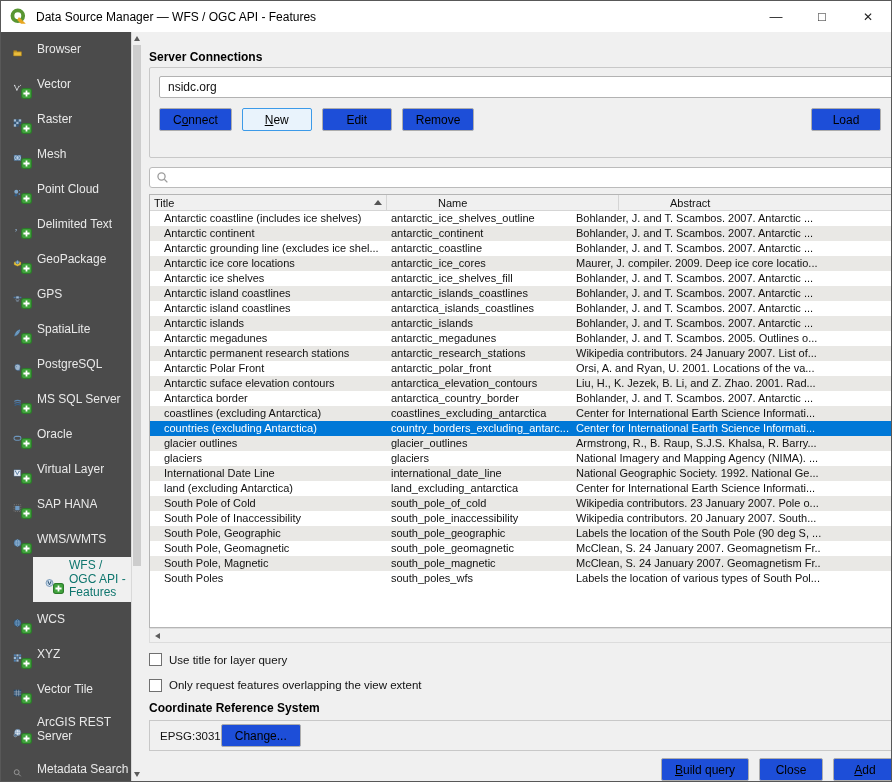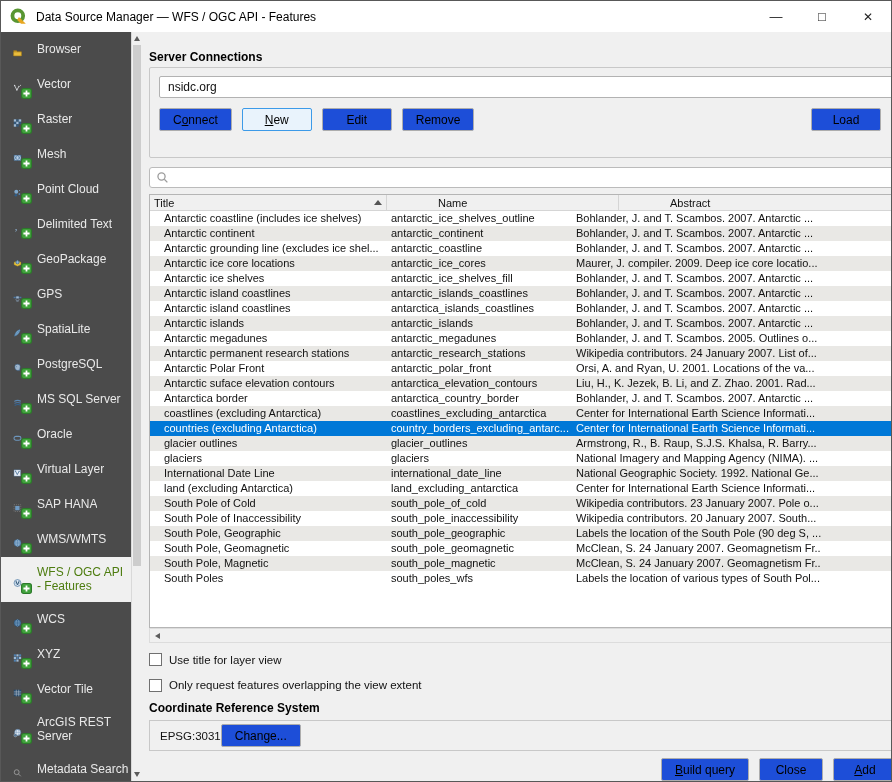--- a/index.html
+++ b/index.html
@@ -18,21 +18,21 @@
   .wbtns { display:flex; height:31px; }
   .wbtn { width:46px; height:31px; display:flex; align-items:center; justify-content:center; font-size:13px; color:#222; }
   .wbtn.close { font-size:12px; }
   
   .bodyrow { display:flex; height:749px; }
   .sidebar { width:141px; display:flex; flex:0 0 auto; }
   .side-list { width:130px; background:#4b4b4b; overflow:hidden; }
   .side-item { height:35px; display:flex; align-items:center; gap:7px; padding-left:5px; padding-right:2px;
                color:#e9e9e9; font-size:12px; cursor:default; }
   .side-item.two { height:45px; }
-  .side-item.selected { background:#f0f0f0; color:#4d7c0f; }
+  .side-item.selected { background:#f0f0f0; color:#0f766e;margin-left:32px; }
   .side-item .ic { width:24px; height:24px; position:relative; flex:0 0 auto; }
   .side-item .ic svg.main { width:24px; height:24px; display:block; }
   .side-item .plus { position:absolute; right:-2px; bottom:-2px; width:11px; height:11px; }
   .side-item .lbl { line-height:1.15; white-space:nowrap; overflow:hidden; }
   .side-item.two .lbl { white-space:normal; }
   .side-scroll { width:11px; background:#f0f0f0; border-left:1px solid #d9d9d9; display:flex; flex-direction:column; }
   .sarrow { height:13px; display:flex; align-items:center; justify-content:center; }
   .tri-up { width:0; height:0; border-left:3.5px solid transparent; border-right:3.5px solid transparent; border-bottom:5px solid #5c5c5c; }
   .tri-down { width:0; height:0; border-left:3.5px solid transparent; border-right:3.5px solid transparent; border-top:5px solid #5c5c5c; }
   .tri-left { width:0; height:0; border-top:3.5px solid transparent; border-bottom:3.5px solid transparent; border-right:5px solid #5c5c5c; }
@@ -622,21 +622,21 @@
       <div class="htrack">
           <div class="hthumb"></div>
         </div>
       <div class="harrow">
           <span class="tri-right"></span>
         </div>
     </div>
 
     <label class="chk first">
       <span class="box"></span>
-      <span>Use title for layer view</span>
+      <span>Use title for layer query</span>
     </label>
     <label class="chk">
       <span class="box"></span>
       <span>Only request features overlapping the view extent</span>
     </label>
 
     <div class="heading crs-head">Coordinate Reference System</div>
     <div class="crs-frame">
       <span class="val">EPSG:3031</span>
       <button class="btn small">Change...</button>

